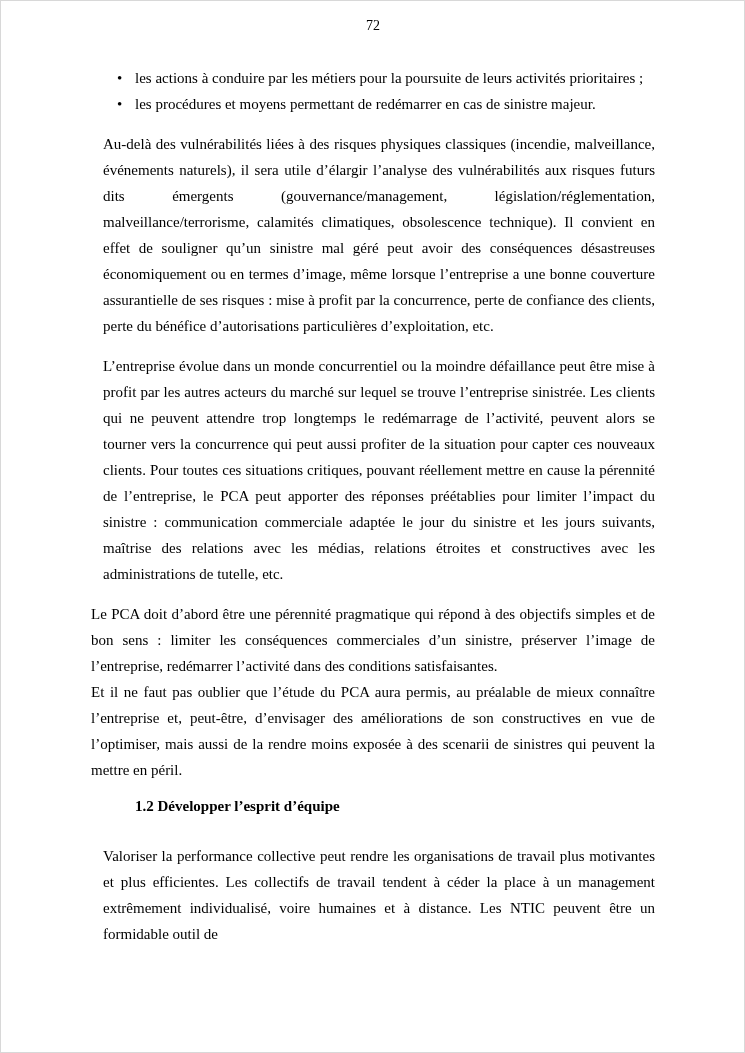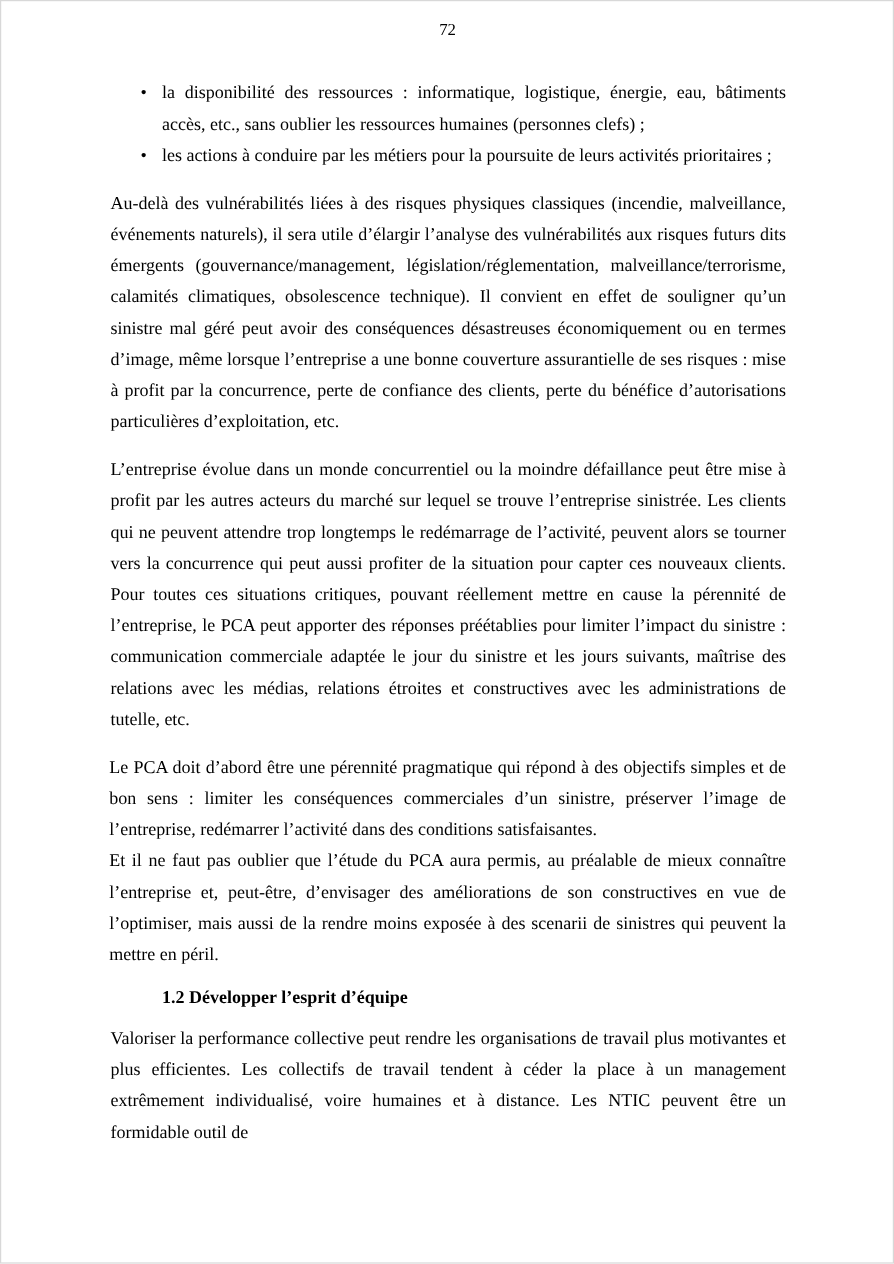--- a/index.html
+++ b/index.html
@@ -42,46 +42,46 @@
     position: relative;
     padding-left: 44px;
   }
   ul.bullets li::before {
     content: "\2022";
     position: absolute;
     left: 26px;
     top: 0;
   }
   p.para {
-    margin: 0 0 14px 1px;
+    margin: 0 0 14px 12px;
   }
   p.para.tight {
     margin: 0;
   }
   h2.section-heading {
     font-size: 15px;
     line-height: 26px;
     font-weight: bold;
-    margin: 10px 0 8px 0;
+    margin: 10px 0 24px 0;
     padding-left: 44px;
     text-align: left;
   }
 </style>
 </head>
 <body>
 
 <div class="page">
 
   <div class="page-number">72</div>
 
   <div class="doc-text">
 
     <ul class="bullets">
-      <li>la disponibilité des ressources : informatique, logistique, énergie, eau, bâtiments accès, etc., sans oublier les ressources humaines (personnes clefs) ;</li>
       <li>les actions à conduire par les métiers pour la poursuite de leurs activités prioritaires ;</li>
+      <li>les procédures et moyens permettant de redémarrer en cas de sinistre majeur.</li>
     </ul>
 
     <p class="para">Au-delà des vulnérabilités liées à des risques physiques classiques (incendie, malveillance, événements naturels), il sera utile d’élargir l’analyse des vulnérabilités aux risques futurs dits émergents  (gouvernance/management,  législation/réglementation,  malveillance/terrorisme, calamités climatiques, obsolescence technique). Il convient en effet de souligner qu’un sinistre mal géré peut avoir des conséquences désastreuses économiquement ou en termes d’image, même lorsque l’entreprise a une bonne couverture assurantielle de ses risques : mise à profit par la concurrence, perte de confiance des clients, perte du bénéfice d’autorisations particulières d’exploitation, etc.</p>
 
     <p class="para">L’entreprise évolue dans un monde concurrentiel ou la moindre défaillance peut être mise à profit par les autres acteurs du marché sur lequel se trouve l’entreprise sinistrée. Les clients qui ne peuvent attendre trop longtemps le redémarrage de l’activité, peuvent alors se tourner vers la concurrence qui peut aussi profiter de la situation pour capter ces nouveaux clients. Pour toutes ces situations critiques, pouvant réellement mettre en cause la pérennité de l’entreprise, le PCA peut apporter des réponses préétablies pour limiter l’impact du sinistre : communication commerciale adaptée le jour du sinistre et les jours suivants, maîtrise des relations avec les médias, relations étroites et constructives avec les administrations de tutelle, etc.</p>
 
     <p class="para tight">Le PCA doit d’abord être une pérennité pragmatique qui répond à des objectifs simples et de bon sens : limiter les conséquences commerciales d’un sinistre, préserver l’image de l’entreprise, redémarrer l’activité dans des conditions satisfaisantes.</p>
 
     <p class="para tight">Et il ne faut pas oublier que l’étude du PCA aura permis, au préalable de mieux connaître l’entreprise et, peut-être, d’envisager des améliorations de son constructives en vue de l’optimiser, mais aussi de la rendre moins exposée à des scenarii de sinistres qui peuvent la mettre en péril.</p>
 

